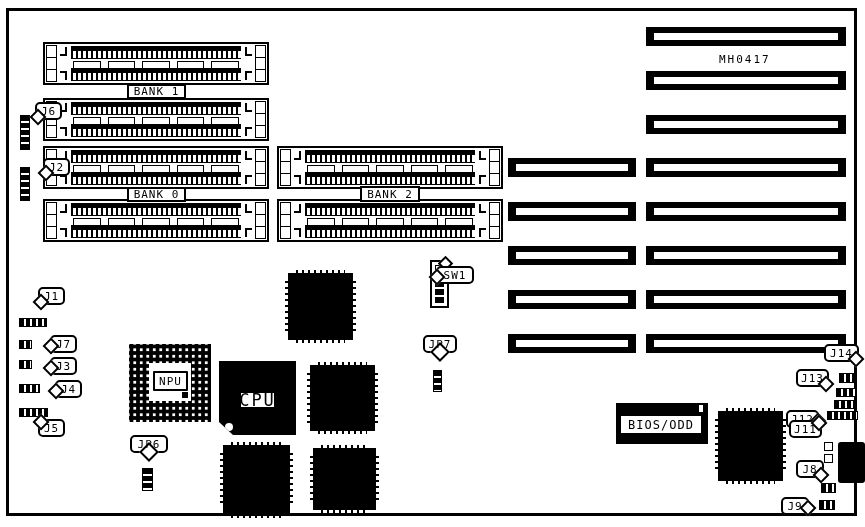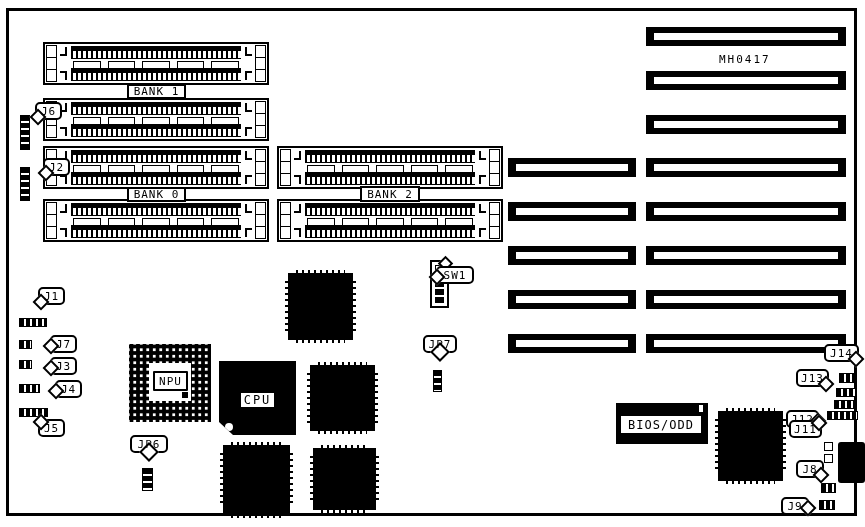--- a/index.html
+++ b/index.html
@@ -51,21 +51,21 @@
   .pga .ctr{position:absolute;left:20px;top:19px;width:42px;height:38px;background:#fff;}
   .pga .lbl{position:absolute;left:24px;top:27px;width:35px;height:20px;border:2px solid #000;
        border-radius:1px;background:#fff;display:flex;align-items:center;justify-content:center;
        font-size:11px;letter-spacing:1px;box-sizing:border-box;}
   .pga .p1{position:absolute;left:53px;top:48px;width:6px;height:6px;background:#000;}
 
   
   .cpu{position:absolute;left:210px;top:350px;width:77px;height:74px;background:#000;
        clip-path:polygon(0 0,100% 0,100% 100%,14px 100%,0 61px);}
   .cpu .lbl{position:absolute;left:22px;top:32px;width:33px;height:14px;background:#fff;
-       display:flex;align-items:center;justify-content:center;font-size:12px;letter-spacing:2px;}
+       display:flex;align-items:center;justify-content:center;font-size:17px;letter-spacing:2px;}
   .cpu .dot{position:absolute;left:6px;top:62px;width:8px;height:8px;border-radius:50%;background:#fff;}
 
   
   .bios{position:absolute;background:#000;}
   .bios .lbl{position:absolute;background:#fff;display:flex;align-items:center;justify-content:center;
        font-size:12px;letter-spacing:1px;white-space:nowrap;}
   .bios .notch{position:absolute;top:2px;right:5px;width:4px;height:7px;background:#fff;}
 
   
   .sw{position:absolute;left:421px;top:249px;width:19px;height:48px;border:2px solid #000;

